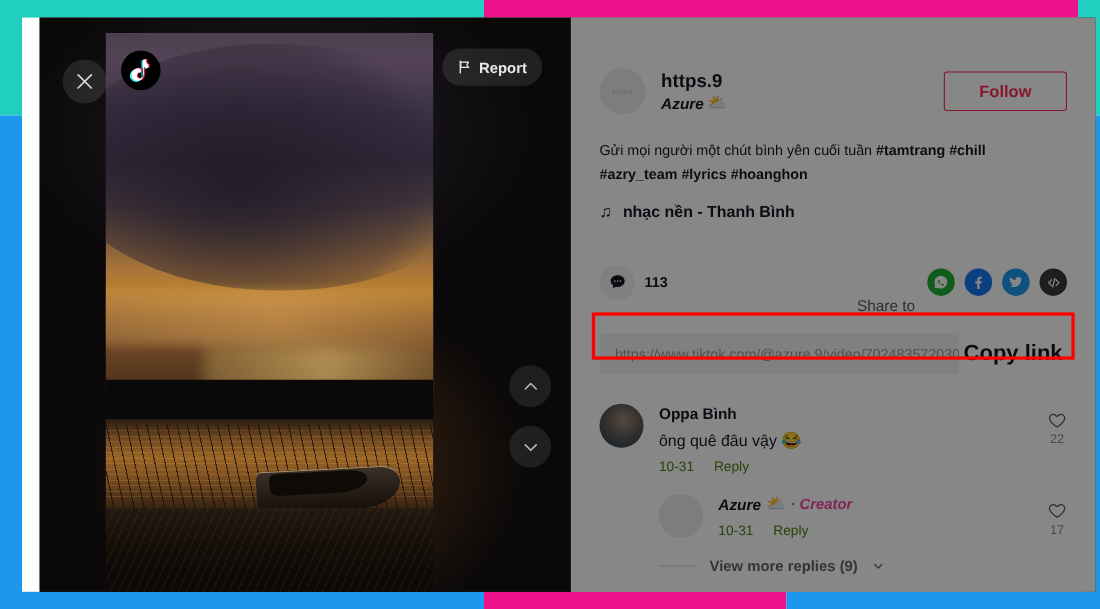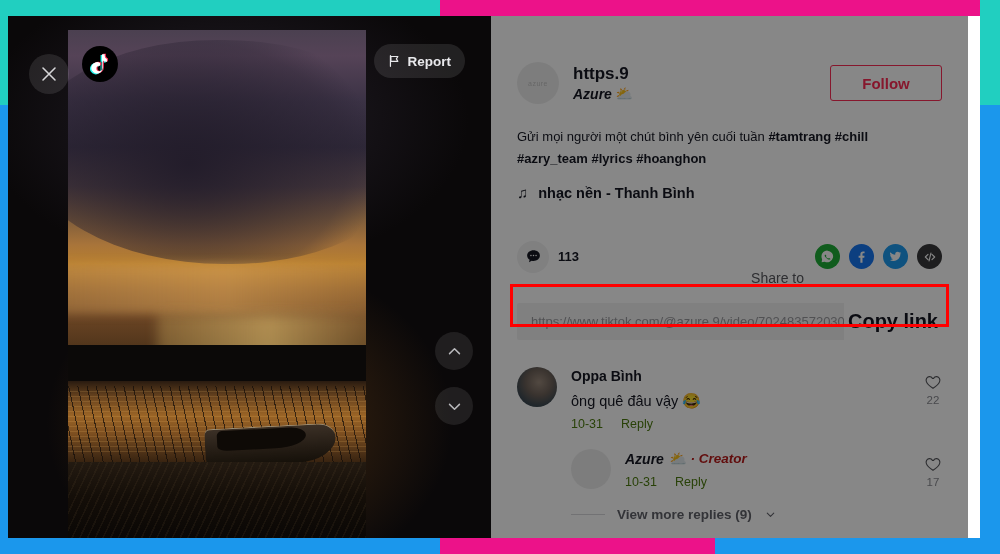--- a/index.html
+++ b/index.html
@@ -19,21 +19,21 @@
   #edge-bottom-mid  { left:440px; bottom:0; width:275px; height:16px; }
   #edge-bottom-right{ left:715px; bottom:0; width:285px; height:16px; }
   #edge-left-top    { left:0; top:0;   width:20px; height:105px; }
   #edge-left-bot    { left:0; top:105px; width:20px; height:449px; }
   #edge-right-top   { right:0; top:0;   width:20px; height:105px; }
   #edge-right-bot   { right:0; top:105px; width:20px; height:449px; }
 
   
   #app {
     position: absolute;
-    left: 8px; top: 16px;
+    left: 36px; top: 16px;
     width: 960px; height: 522px;
     display: flex;
     overflow: hidden;
     background: #000;
   }
 
   
   #video-pane {
     position: relative;
     width: 483px; height: 100%;
@@ -297,21 +297,21 @@
   .c-avatar.photo-1{ background: radial-gradient(circle at 55% 38%, #9b8a7c 0%, #6d6159 40%, #3e4a52 70%, #2c3a44 100%); }
   .c-avatar.faint{ background:#ededed; }
   .c-avatar.photo-3{ background: radial-gradient(circle at 50% 30%, #2a2a2c 0%, #161617 55%, #0c0c0d 100%); }
   .c-body{ margin-left:14px; flex:1; min-width:0; }
   .c-name{
     font-size:14px; font-weight:700; color:#161823;
     display:flex; align-items:center; gap:4px;
     line-height:1.35;
   }
   .c-name.italic{ font-style:italic; }
-  .c-creator{ color:#b91c1c; font-weight:600; font-size:13.5px; }
+  .c-creator{ color:#ec4899; font-weight:600; font-size:13.5px; }
   .c-text{ font-size:14.5px; color:#161823; margin-top:4px; line-height:1.4; }
   .c-meta{
     margin-top:6px; display:flex; align-items:center; gap:18px;
     font-size:12.5px; color:#4d7c0f;
   }
   .c-meta .reply{ cursor:pointer; }
   .c-like{
     position:absolute; right:0; top:6px;
     display:flex; flex-direction:column; align-items:center; gap:3px;
     cursor:pointer;

